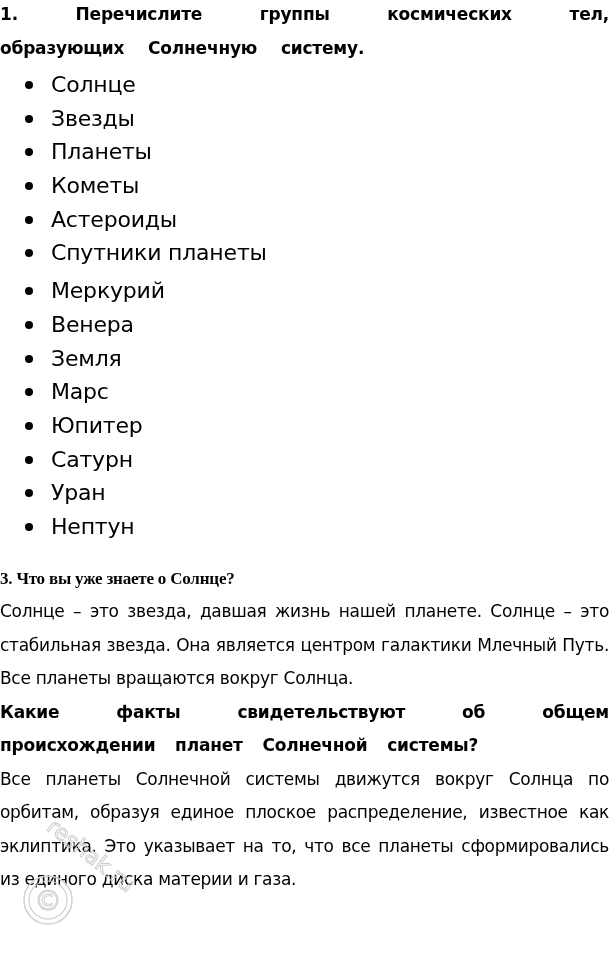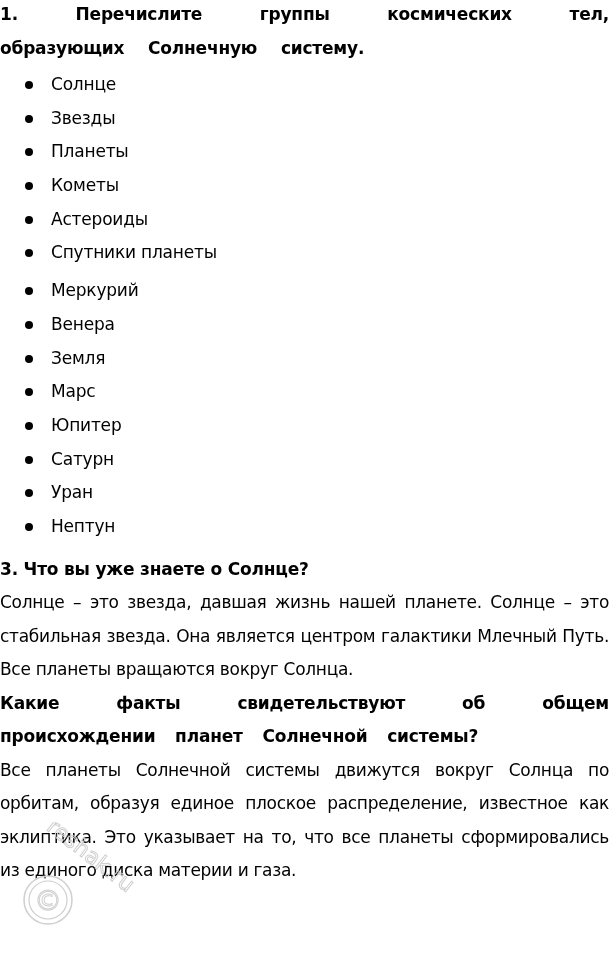--- a/index.html
+++ b/index.html
@@ -40,21 +40,21 @@
   }
   ul.list {
     list-style: none;
     margin: 4px 0 4px 0;
     padding: 0;
   }
   ul.list li {
     position: relative;
     height: 33.7px;
     line-height: 33.7px;
-    font-size: 17px;
+    font-size: 22px;
     padding-left: 51px;
     letter-spacing: -0.2px;
   }
   ul.list li .bullet {
     position: absolute;
     left: 25px;
     top: 13px;
     width: 8px;
     height: 8px;
     border-radius: 50%;
@@ -93,21 +93,21 @@
       <li><span class="bullet"></span><span>Земля</span></li>
       <li><span class="bullet"></span><span>Марс</span></li>
       <li><span class="bullet"></span><span>Юпитер</span></li>
       <li><span class="bullet"></span><span>Сатурн</span></li>
       <li><span class="bullet"></span><span>Уран</span></li>
       <li><span class="bullet"></span><span>Нептун</span></li>
     </ul>
   </section>
 
   <section>
-    <p class="heading" style="margin-top:9px;">3. Что вы уже знаете о Солнце?</p>
+    <p class="heading" style="margin-top:18px;font-family:Liberation Serif, serif;">3. Что вы уже знаете о Солнце?</p>
     <p class="para">Солнце – это звезда, давшая жизнь нашей планете. Солнце – это стабильная звезда. Она является центром галактики Млечный Путь. Все планеты вращаются вокруг Солнца.</p>
   </section>
 
   <section>
     <p class="heading" style="word-spacing:14px;">Какие факты свидетельствуют об общем происхождении планет Солнечной системы?</p>
     <p class="para">Все планеты Солнечной системы движутся вокруг Солнца по орбитам, образуя единое плоское распределение, известное как эклиптика. Это указывает на то, что все планеты сформировались из единого диска материи и газа.</p>
   </section>
 
 </div>
 

